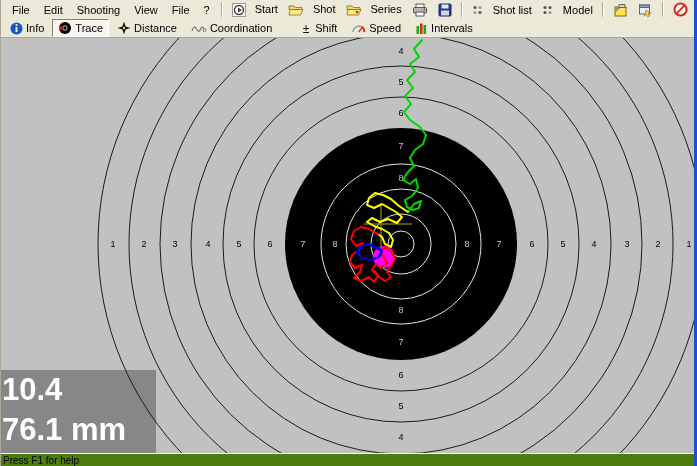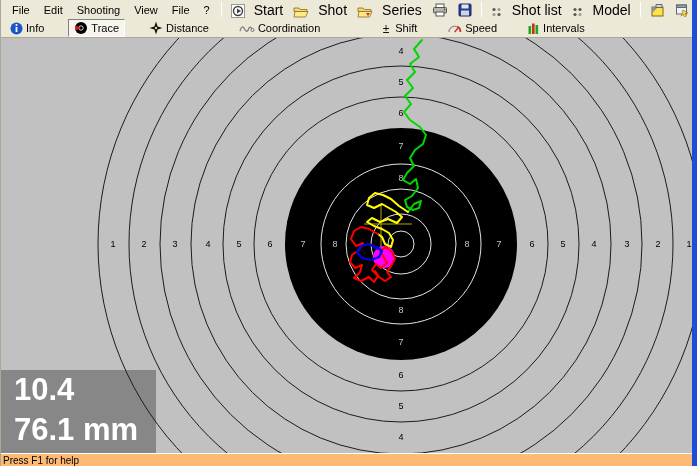--- a/index.html
+++ b/index.html
@@ -1,34 +1,34 @@
 <!DOCTYPE html>
 <html><head>
 <meta charset="utf-8">
 <style>
   html,body{margin:0;padding:0;}
   body{width:697px;height:466px;font-family:"Liberation Sans","DejaVu Sans",sans-serif;overflow:hidden;background:#ece9d8;}
-  .window{width:697px;height:466px;display:flex;flex-direction:column;box-sizing:border-box;border-left:1px solid #aca899;border-right:5px solid #1d4ed8;}
+  .window{width:697px;height:466px;display:flex;flex-direction:column;box-sizing:border-box;border-left:1px solid #aca899;border-right:3px solid #1d4ed8;}
   
   .menubar{height:19px;flex:0 0 19px;background:#ece9d8;display:flex;align-items:center;font-size:11px;color:#000;padding-left:4px;box-sizing:border-box;}
   .menu-item{padding:2px 7px;cursor:default;}
   .sep{width:1px;height:15px;background:#aca899;border-right:1px solid #fff;margin:0 4px;}
-  .tb-btn{display:flex;align-items:flex-end;gap:9px;padding:1px 4px;background:transparent;border:1px solid transparent;font-size:14px;font-family:inherit;cursor:default;white-space:nowrap;}
+  .tb-btn{display:flex;align-items:flex-start;gap:9px;padding:1px 4px;background:transparent;border:1px solid transparent;font-size:11px;font-family:inherit;cursor:default;white-space:nowrap;}
   .icon{display:inline-block;flex:0 0 auto;}
   
-  .viewbar{height:19px;flex:0 0 19px;background:#ece9d8;display:flex;align-items:center;font-size:11px;padding-left:3px;box-sizing:border-box;border-bottom:1px solid #aca899;gap:18px;}
+  .viewbar{height:19px;flex:0 0 19px;background:#ece9d8;display:flex;align-items:center;font-size:11px;padding-left:3px;box-sizing:border-box;border-bottom:1px solid #aca899;gap:2px;}
   .vb-btn{display:flex;align-items:center;gap:3px;padding:1px 5px;border:1px solid transparent;font-size:11px;font-family:inherit;background:transparent;cursor:default;white-space:nowrap;}
   .vb-btn.active{background:#f7f5ee;border-color:#808080 #ffffff #ffffff #808080;justify-content:center;}
   .vb-gap{width:12px;}
   
   .main{position:relative;flex:0 0 415px;height:415px;background:#c1c1c1;overflow:hidden;}
   .main svg.target{position:absolute;left:0;top:0;z-index:2;}
-  .score-overlay{position:absolute;left:0;top:332px;width:155px;height:83px;background:rgba(125,125,125,0.85);z-index:1;color:#fff;font-weight:bold;font-size:31px;line-height:40px;padding-left:13px;box-sizing:border-box;}
-  
-  .statusbar{height:13px;flex:0 0 13px;background:#fdba74;border-top:1px solid #fff;box-shadow:0 -1px 0 #aca899;font-size:10px;color:#000;display:flex;align-items:center;padding-left:2px;}
+  .score-overlay{position:absolute;left:0;top:332px;width:155px;height:83px;background:rgba(125,125,125,0.85);z-index:1;color:#fff;font-weight:bold;font-size:31px;line-height:40px;padding-left:1px;box-sizing:border-box;}
+  
+  .statusbar{height:13px;flex:0 0 13px;background:#4d7c0f;border-top:1px solid #fff;box-shadow:0 -1px 0 #aca899;font-size:10px;color:#000;display:flex;align-items:center;padding-left:2px;}
 </style>
 </head>
 <body>
 
 <div class="window">
 
   <div class="menubar">
     <span class="menu-item">File</span>
     <span class="menu-item">Edit</span>
     <span class="menu-item">Shooting</span>

